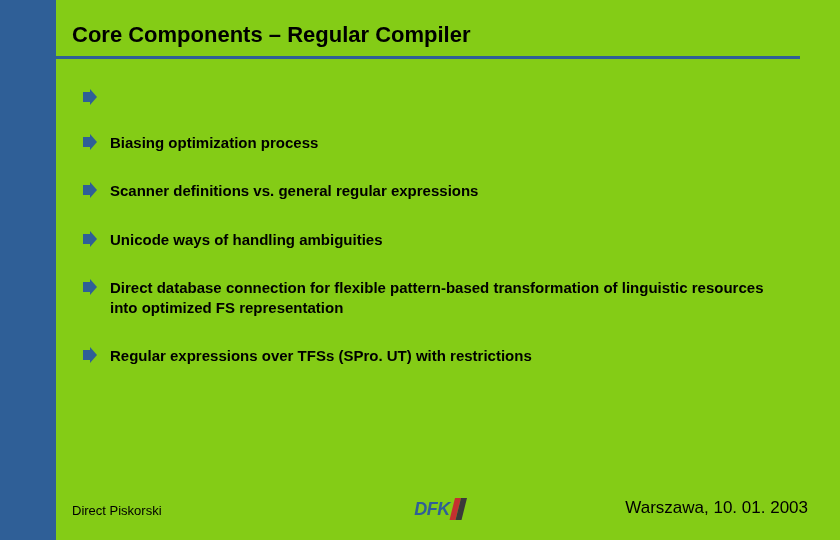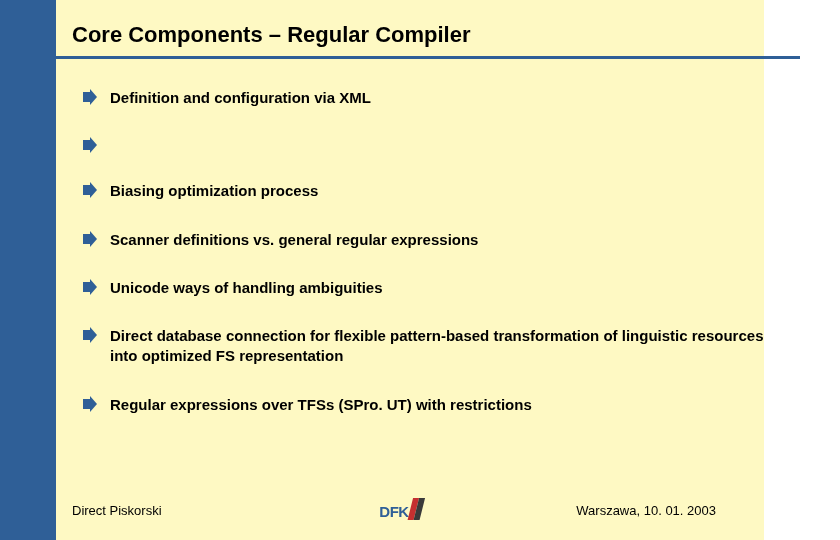--- a/index.html
+++ b/index.html
@@ -1,21 +1,21 @@
 <!DOCTYPE html>
 <html><head>
 <meta charset="utf-8">
 <style>
   * { margin: 0; padding: 0; box-sizing: border-box; }
   html, body { width: 840px; height: 540px; font-family: Arial, Helvetica, sans-serif; background: #fff; }
   .slide {
     position: relative;
-    width: 764px;
+    width: 840px;
     height: 540px;
-    background: #fef9c3;
+    background: #84cc16;
   }
   .leftbar {
     position: absolute;
     left: 0;
     top: 0;
     width: 56px;
     height: 540px;
     background: #2f5f97;
   }
   .title {
@@ -68,36 +68,37 @@
   }
   .author {
     position: absolute;
     left: 0;
     bottom: 0;
     font-size: 13px;
     color: #000;
   }
   .datecity {
     position: absolute;
-    right: 16px;
+    right: 0;
     bottom: 0;
-    font-size: 13px;
+    font-size: 17px;
     color: #000;
   }
   .logo {
     position: absolute;
     left: 50%;
     bottom: -2px;
     transform: translateX(-50%);
     display: flex;
     align-items: flex-end;
   }
   .logo-text {
-    font-size: 15px;
+    font-size: 18px;
     font-weight: 900;
+    font-style: italic;
     color: #2f5f97;
     letter-spacing: -0.5px;
     margin-right: 2px;
   }
   .logo-mark {
     width: 14px;
     height: 22px;
     position: relative;
   }
   .logo-mark .stripe1 {
@@ -118,28 +119,20 @@
 </head>
 <body>
 
 <div class="slide">
   <div class="leftbar"></div>
 
   <div class="title">Core Components – Regular Compiler</div>
   <div class="hr"></div>
 
   <div class="bullets">
-    <div class="bullet">
-      <span class="arrow">
-        <svg viewBox="0 0 16 16" width="16" height="16">
-            <path d="M1 3 L8 3 L8 0 L15 8 L8 16 L8 13 L1 13 Z" fill="#2f5f97"></path>
-          </svg>
-      </span>
-      <span class="btext">Definition and configuration via XML</span>
-    </div>
     <div class="bullet">
       <span class="arrow">
         <svg viewBox="0 0 16 16" width="16" height="16">
             <path d="M1 3 L8 3 L8 0 L15 8 L8 16 L8 13 L1 13 Z" fill="#2f5f97"></path>
           </svg>
       </span>
     </div>
     <div class="bullet">
       <span class="arrow">
         <svg viewBox="0 0 16 16" width="16" height="16">

